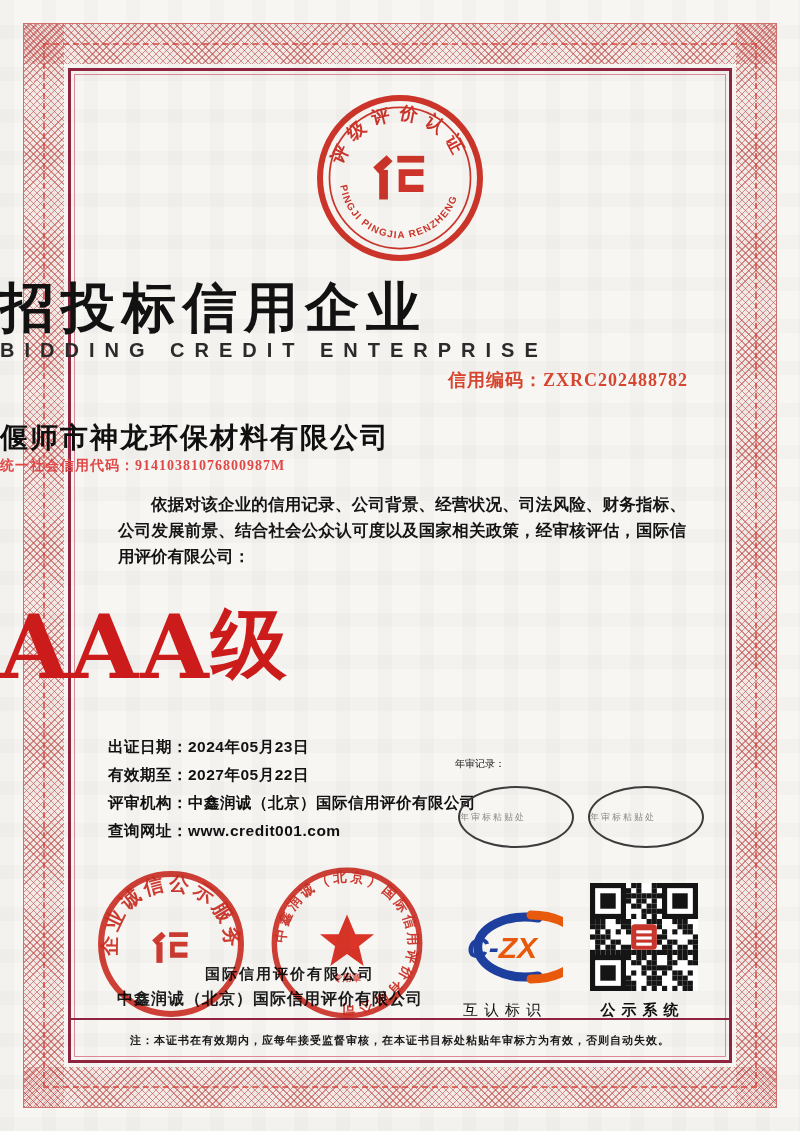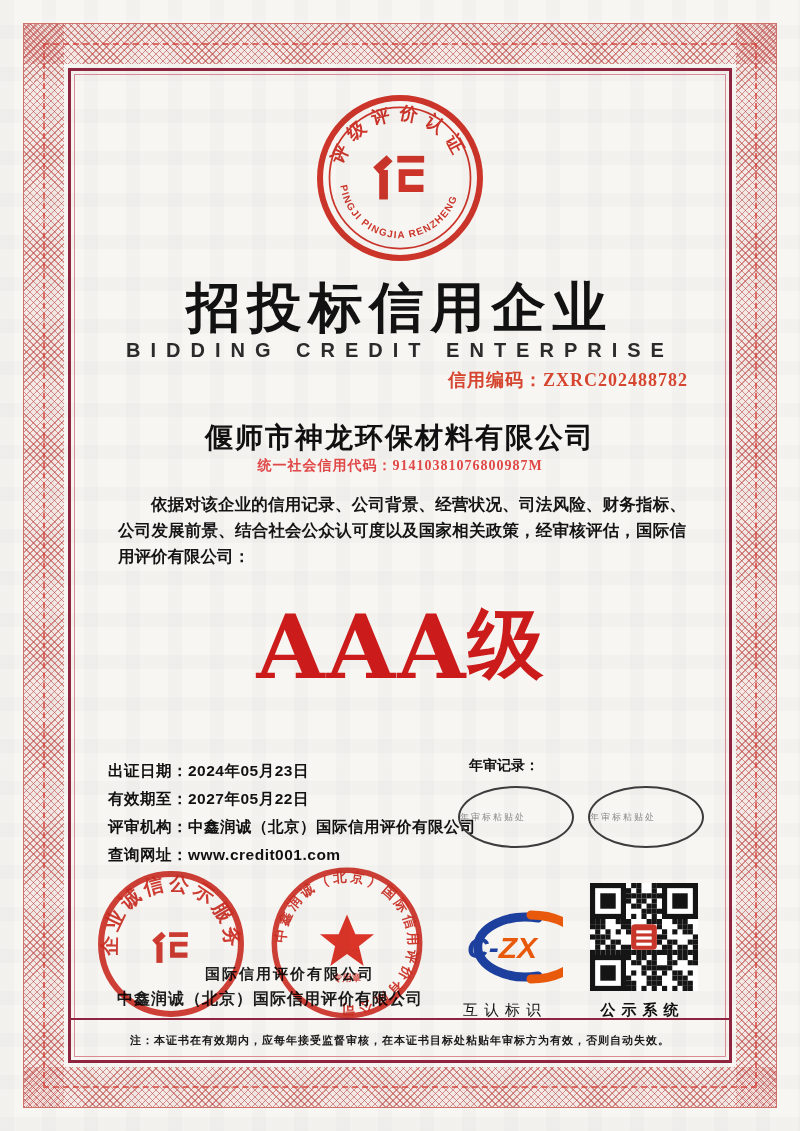--- a/index.html
+++ b/index.html
@@ -23,38 +23,38 @@
   .band-bottom { left:24px; right:24px; bottom:24px; height:40px; }
   .band-left   { left:24px; top:24px;   bottom:24px; width:40px; }
   .band-right  { right:24px; top:24px;  bottom:24px; width:40px; }
   .band-outline { position:absolute; inset:23px; border:1px solid rgba(197,80,74,0.8); pointer-events:none; }
   .band-dashes  { position:absolute; inset:43px; border:2px dashed rgba(214,66,58,0.75); pointer-events:none; }
   
   .frame { position:absolute; inset:68px; border:3px solid #8f2440; }
   .frame-inner { position:absolute; inset:3px; border:1px solid #d98a94; }
   
   .abs { position:absolute; }
-  .centered { left:0; right:0; text-align:center; }
+  .centered { left:0; right:0; text-align:left; }
   .title { top:272px; font-size:54px; font-weight:900; letter-spacing:7px; color:#121212;
            font-family:"Liberation Sans", sans-serif; }
   .subtitle { top:339px; font-size:20px; font-weight:700; letter-spacing:10px; color:#2b2b2b; }
   .credit-line { top:368px; right:112px; font-size:18px; font-weight:700; color:#d6452f;
                  font-family:"Liberation Serif", serif; letter-spacing:1px; }
   .company { top:419px; font-size:28px; font-weight:800; letter-spacing:2px; color:#101010; }
   .uscc { top:457px; font-size:14px; font-weight:700; color:#e04848; letter-spacing:1px;
           font-family:"Liberation Serif", serif; }
   .para { top:492px; left:118px; width:568px; font-size:16.5px; font-weight:700; color:#141414;
           line-height:1.58; text-align:justify; text-indent:2em;
           font-family:"Liberation Serif", "DejaVu Serif", serif; }
   .rating { top:594px; color:#cc1b1b; }
   .rating .latin { font-family:"DejaVu Serif", serif; font-weight:700; font-size:88px; letter-spacing:2px; }
   .rating .cjk   { font-family:"Liberation Sans", sans-serif; font-weight:900; font-size:76px; vertical-align:8px; }
-  .info { top:733px; left:108px;margin-top:24px; }
+  .info { top:733px; left:108px; }
   .info-row { font-size:15.5px; font-weight:800; color:#111; line-height:28px; letter-spacing:0.5px; }
-  .annual-label { top:757px; left:455px; font-size:14px; font-weight:700; color:#111;margin-left:14px; }
+  .annual-label { top:757px; left:455px; font-size:10px; font-weight:400; color:#111; }
   .oval { position:absolute; width:116px; height:62px; border:2px solid #3c3c3c; border-radius:50%;
           display:flex; align-items:center; justify-content:flex-start; }
   .oval span { font-size:9px; color:#8a8a8a; letter-spacing:2px; }
   .oval-1 { top:786px; left:458px; }
   .oval-2 { top:786px; left:588px; }
   .bottom-line1 { top:965px; left:140px; width:300px; text-align:center; font-size:15px; font-weight:800;
                   letter-spacing:2px; color:#1c1c1c; mix-blend-mode:multiply; z-index:3; }
   .bottom-line2 { top:989px; left:55px; width:430px; text-align:center; font-size:16px; font-weight:800;
                   letter-spacing:1px; color:#1c1c1c; mix-blend-mode:multiply; z-index:3; }
   .czx-label { top:1001px; left:463px; width:120px; text-align:left; font-size:15px; font-weight:400;

